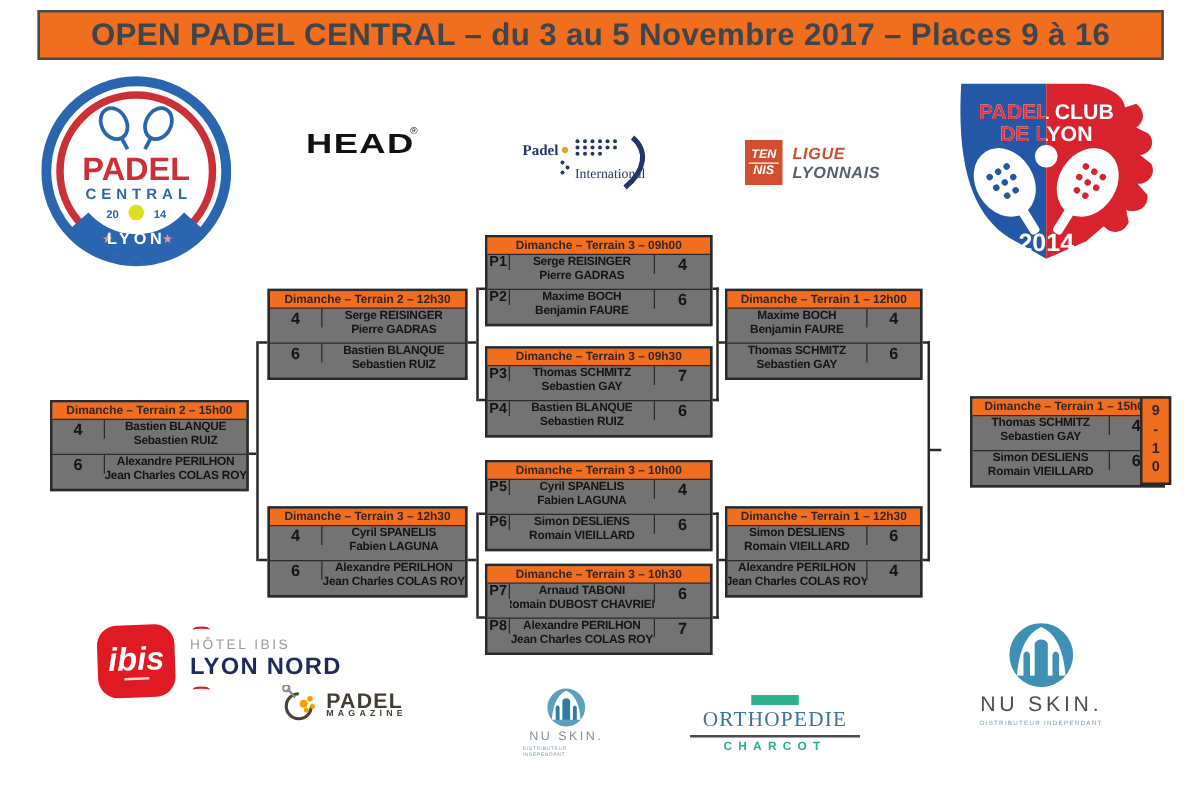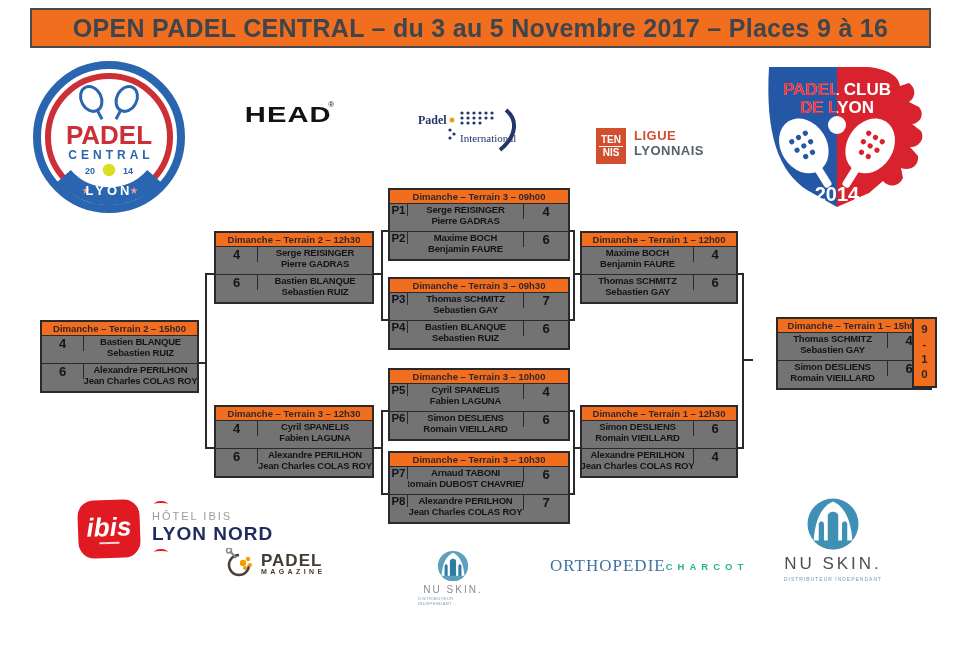--- a/index.html
+++ b/index.html
@@ -39,21 +39,21 @@
     border:2px solid var(--line);box-sizing:border-box;display:flex;align-items:center;justify-content:center;}
   .places span{writing-mode:vertical-rl;text-orientation:upright;font-weight:bold;font-size:11.5px;
     letter-spacing:3px;color:#33262a;}
 
   
   .abs{position:absolute;}
   .head-logo{left:236px;top:100px;width:110px;height:32px;display:flex;align-items:flex-start;justify-content:center;}
   .head-logo .head-word{font-size:27px;font-weight:bold;color:#121212;letter-spacing:1px;transform:scale(1.08,.82);transform-origin:center;}
   .head-logo sup{font-size:8px;color:#121212;}
 
-  .ligue{left:596px;top:128px;display:flex;gap:8px;}
+  .ligue{left:596px;top:112px;display:flex;align-items:center;gap:8px;font-style:italic;}
   .ligue .sq{width:30px;height:36px;background:#d14e2e;display:flex;flex-direction:column;align-items:center;justify-content:center;}
   .ligue .sq span{color:#fff;font-weight:bold;font-size:10px;line-height:11px;}
   .ligue .sq span:first-child{border-bottom:1px solid #fff;padding:0 2px 1px;}
   .ligue .txt div:first-child{color:#d14e2e;font-weight:bold;font-size:13px;letter-spacing:.5px;}
   .ligue .txt div:last-child{color:#566069;font-weight:bold;font-size:13px;letter-spacing:.5px;}
 
   .ibis{left:78px;top:500px;display:flex;align-items:center;gap:12px;}
   .ibis .pillow{width:62px;height:58px;background:#e01a22;border-radius:16px;display:flex;flex-direction:column;
     align-items:center;justify-content:center;transform:rotate(-2deg);}
   .ibis .pillow span{color:#fff;font-weight:bold;font-style:italic;font-size:26px;line-height:24px;}
@@ -68,21 +68,21 @@
   .pmag .txt div:last-child{color:#433c33;font-weight:bold;font-size:7px;letter-spacing:3.4px;}
 
   .nuskin{display:flex;flex-direction:column;align-items:center;}
   .nuskin-c{left:418px;top:550px;width:70px;}
   .nuskin-c .nm{color:#8a8f94;font-size:10px;letter-spacing:2px;margin-top:2px;}
   .nuskin-c .sub{color:#7a9ab5;font-size:4px;letter-spacing:.5px;margin-top:1px;}
   .nuskin-r{left:768px;top:497px;width:130px;}
   .nuskin-r .nm{color:#4a4f55;font-size:17px;letter-spacing:3px;margin-top:3px;}
   .nuskin-r .sub{color:#7a9ab5;font-size:5px;letter-spacing:1px;margin-top:2px;}
 
-  .ortho{left:550px;top:556px;width:140px;display:flex;flex-direction:row;align-items:center;}
+  .ortho{left:550px;top:556px;width:140px;display:flex;flex-direction:column;align-items:center;}
   .ortho .bar{width:38px;height:8px;background:#2bb28c;margin-bottom:2px;}
   .ortho .t1{font-family:"Liberation Serif",serif;color:#3f73a3;font-size:17px;letter-spacing:1px;}
   .ortho .rule{width:136px;height:2px;background:#4a4a4a;margin:2px 0 2px;}
   .ortho .t2{color:#2bb28c;font-weight:bold;font-size:9.5px;letter-spacing:5px;}
 </style>
 </head>
 <body>
 
 <div class="page">
 

